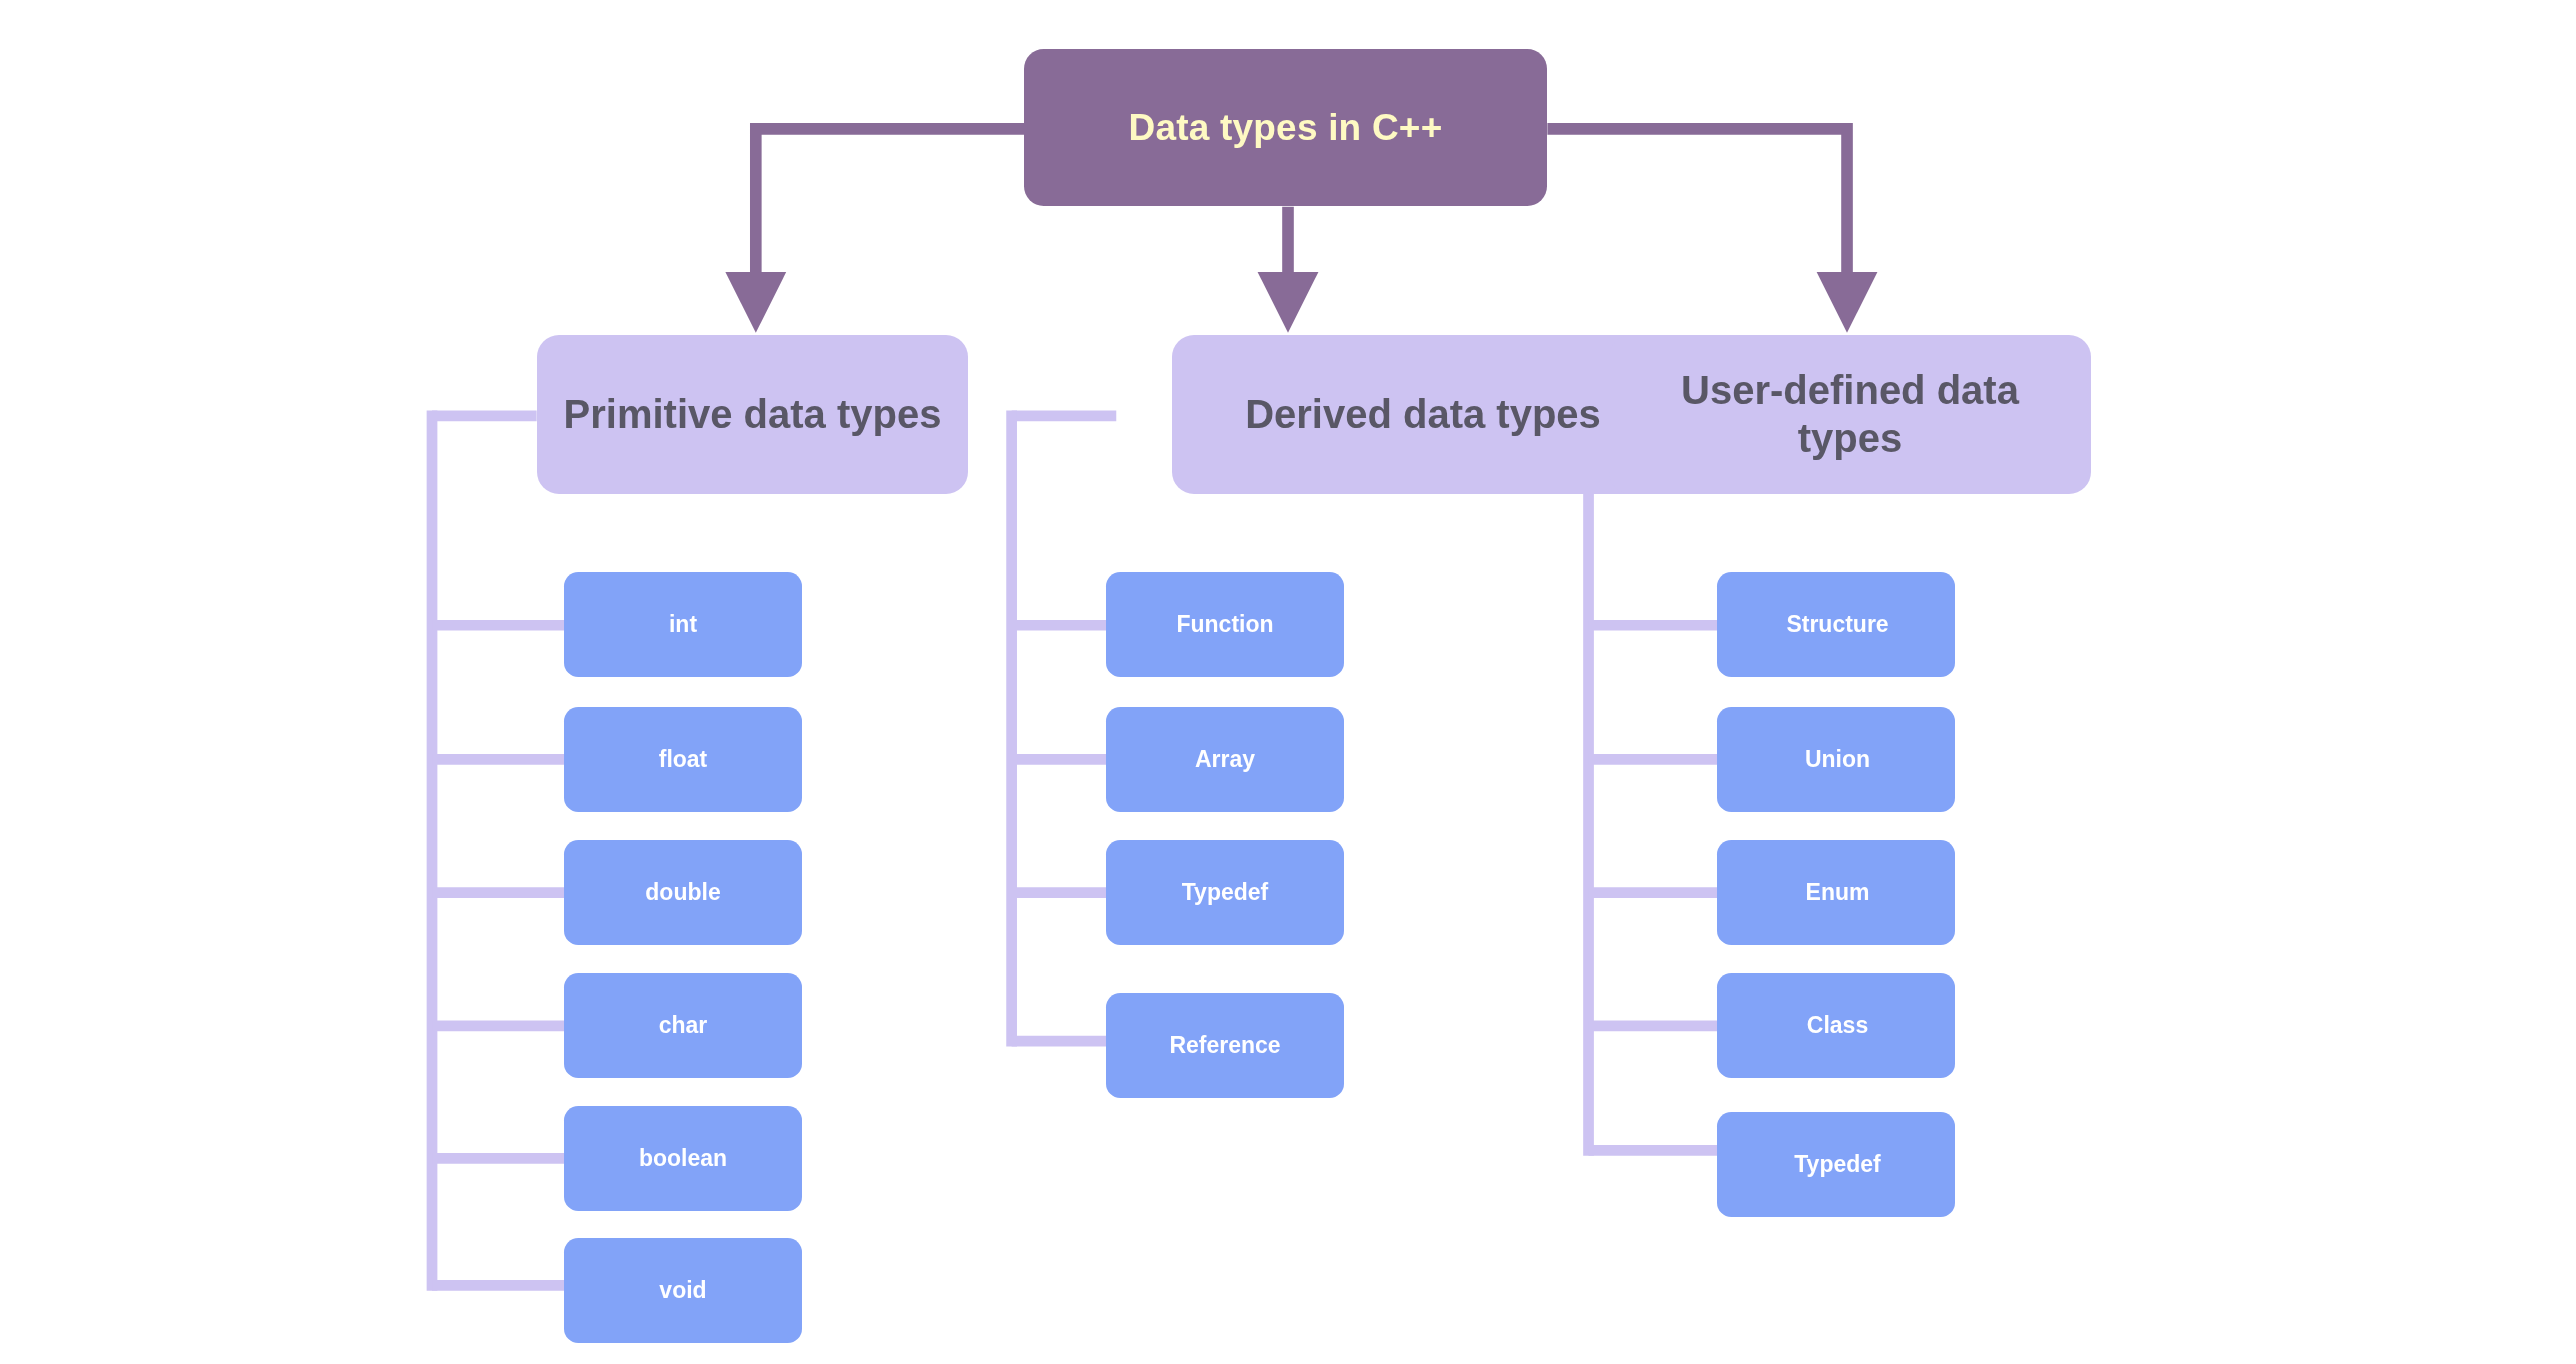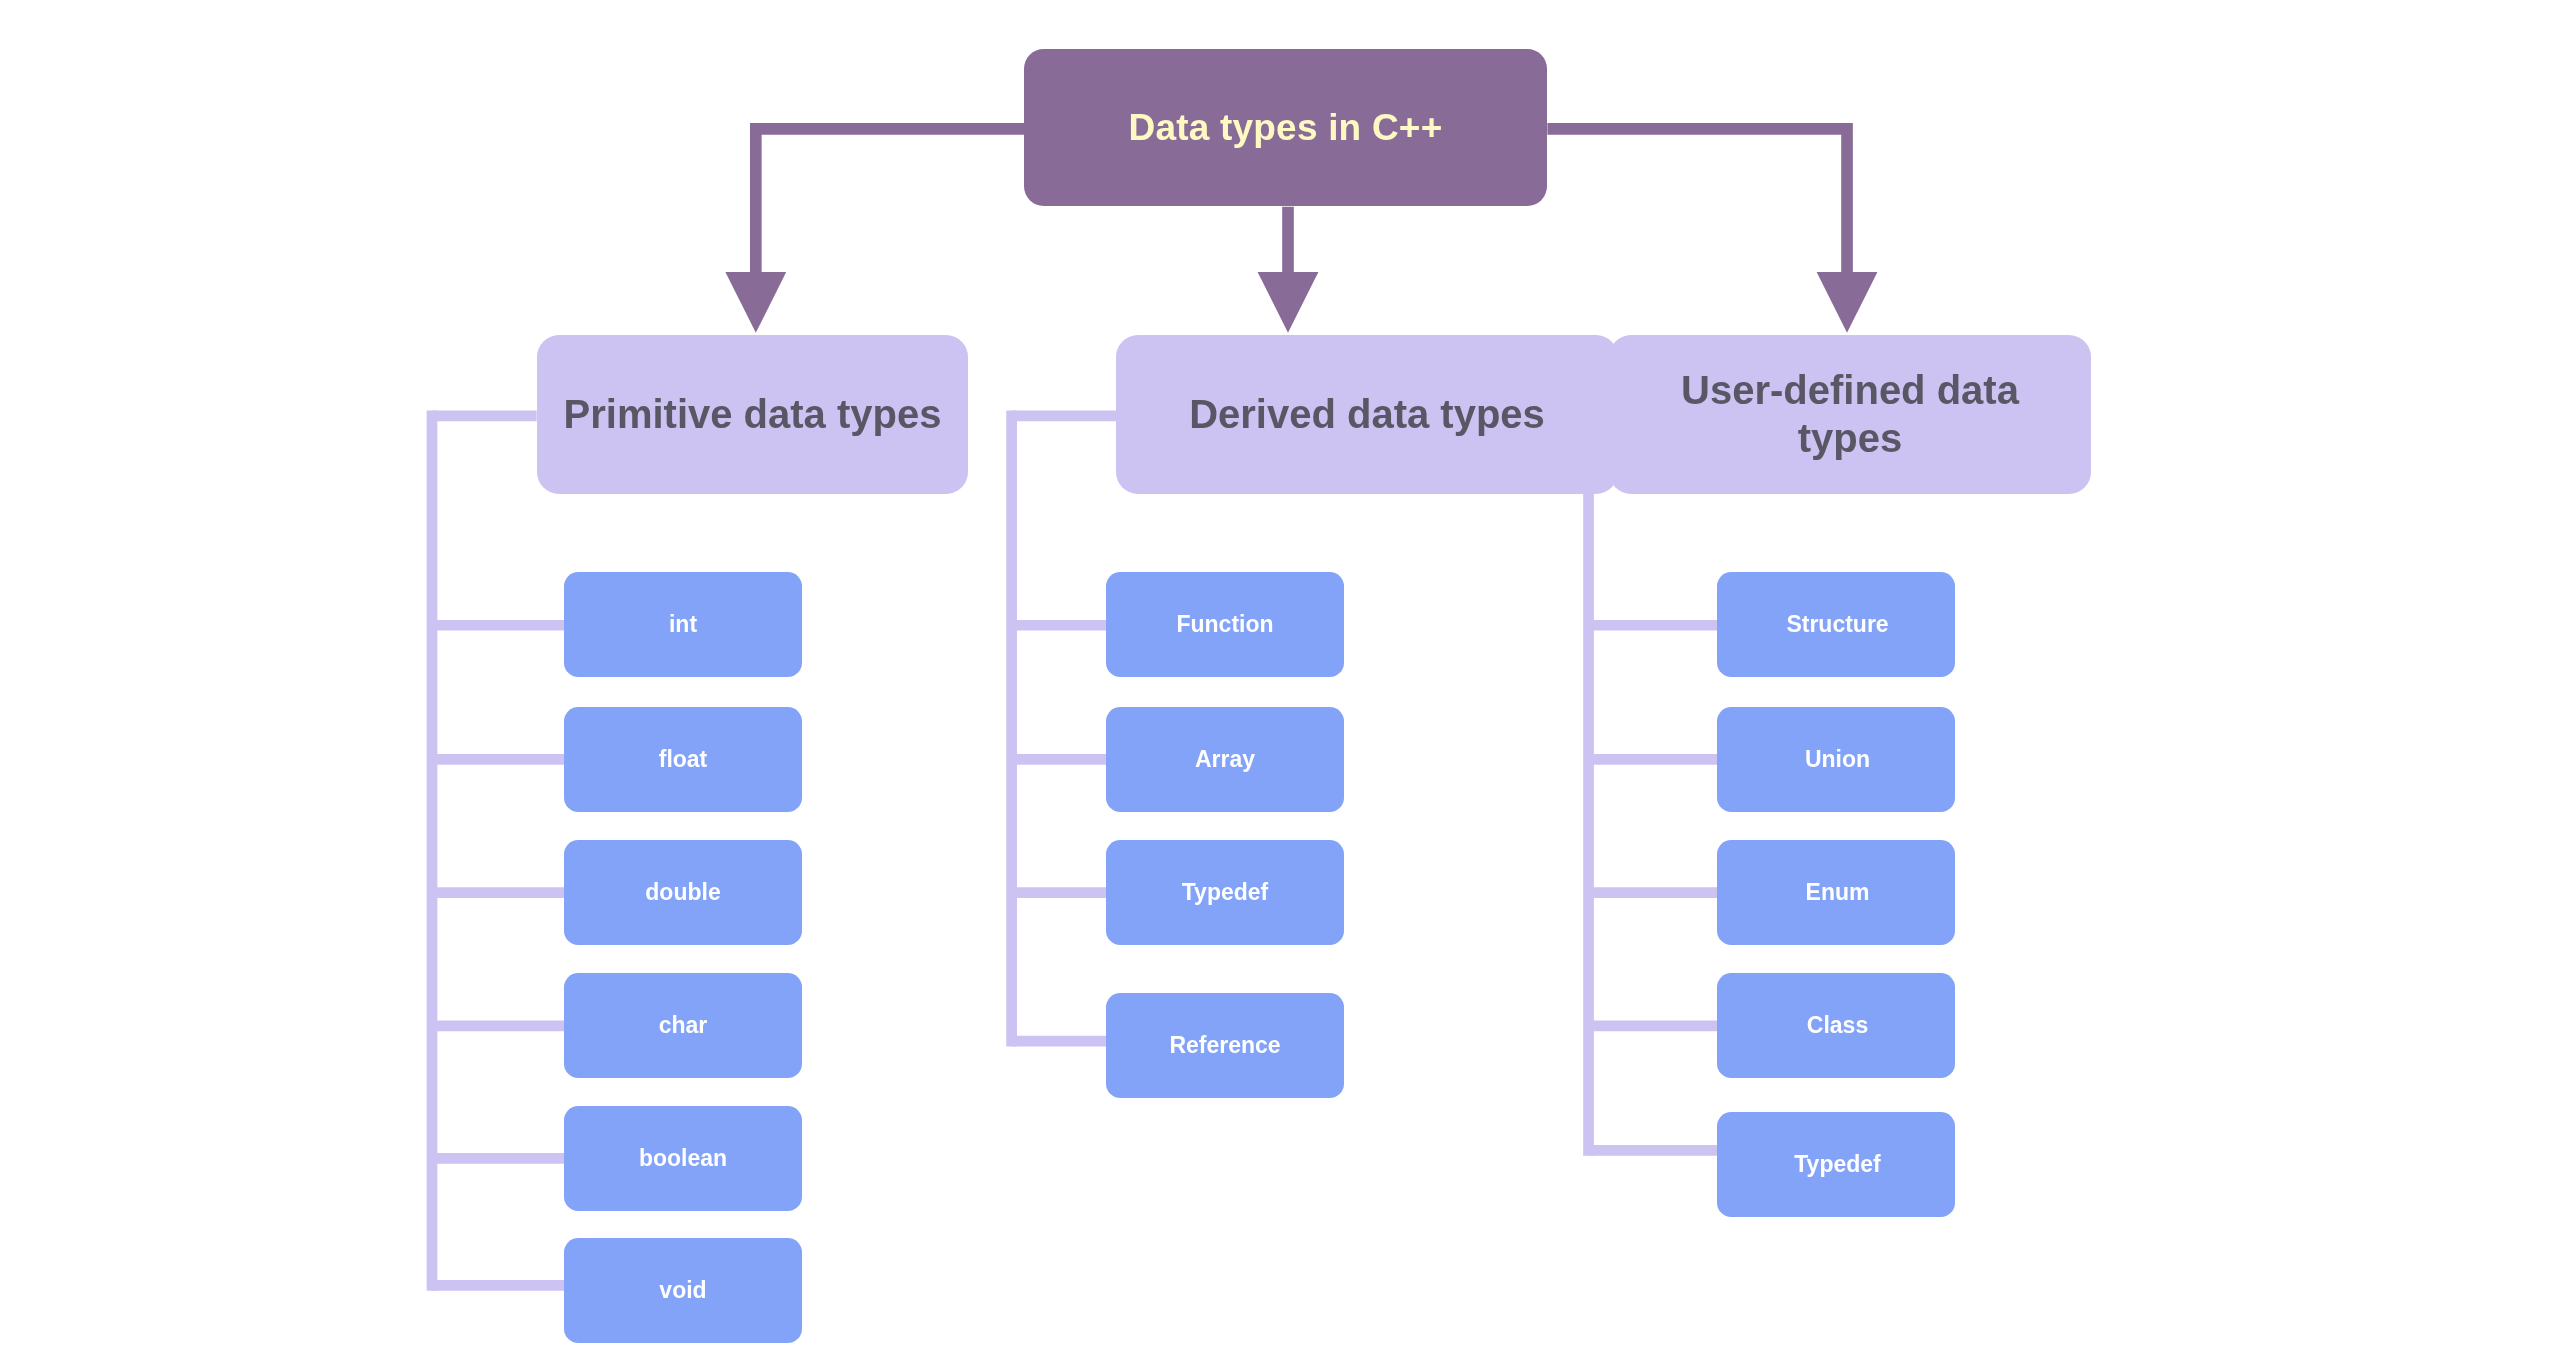--- a/index.html
+++ b/index.html
@@ -61,21 +61,21 @@
     top: 335px;
     height: 159px;
     background: #cdc3f2;
     border-radius: 22px;
     color: #595766;
     font-size: 40px;
     font-weight: bold;
     padding: 0 24px;
   }
   .cat-0 { left: 537px;  width: 431px; }
-  .cat-1 { left: 1116px; width: 502px; }
+  .cat-1 { left: 1172px; width: 502px; }
   .cat-2 { left: 1609px; width: 482px; }
 
   
   .node-leaf {
     height: 105px;
     width: 238px;
     background: #82a3f8;
     border-radius: 14.3px;
     color: #ffffff;
     font-size: 23px;

